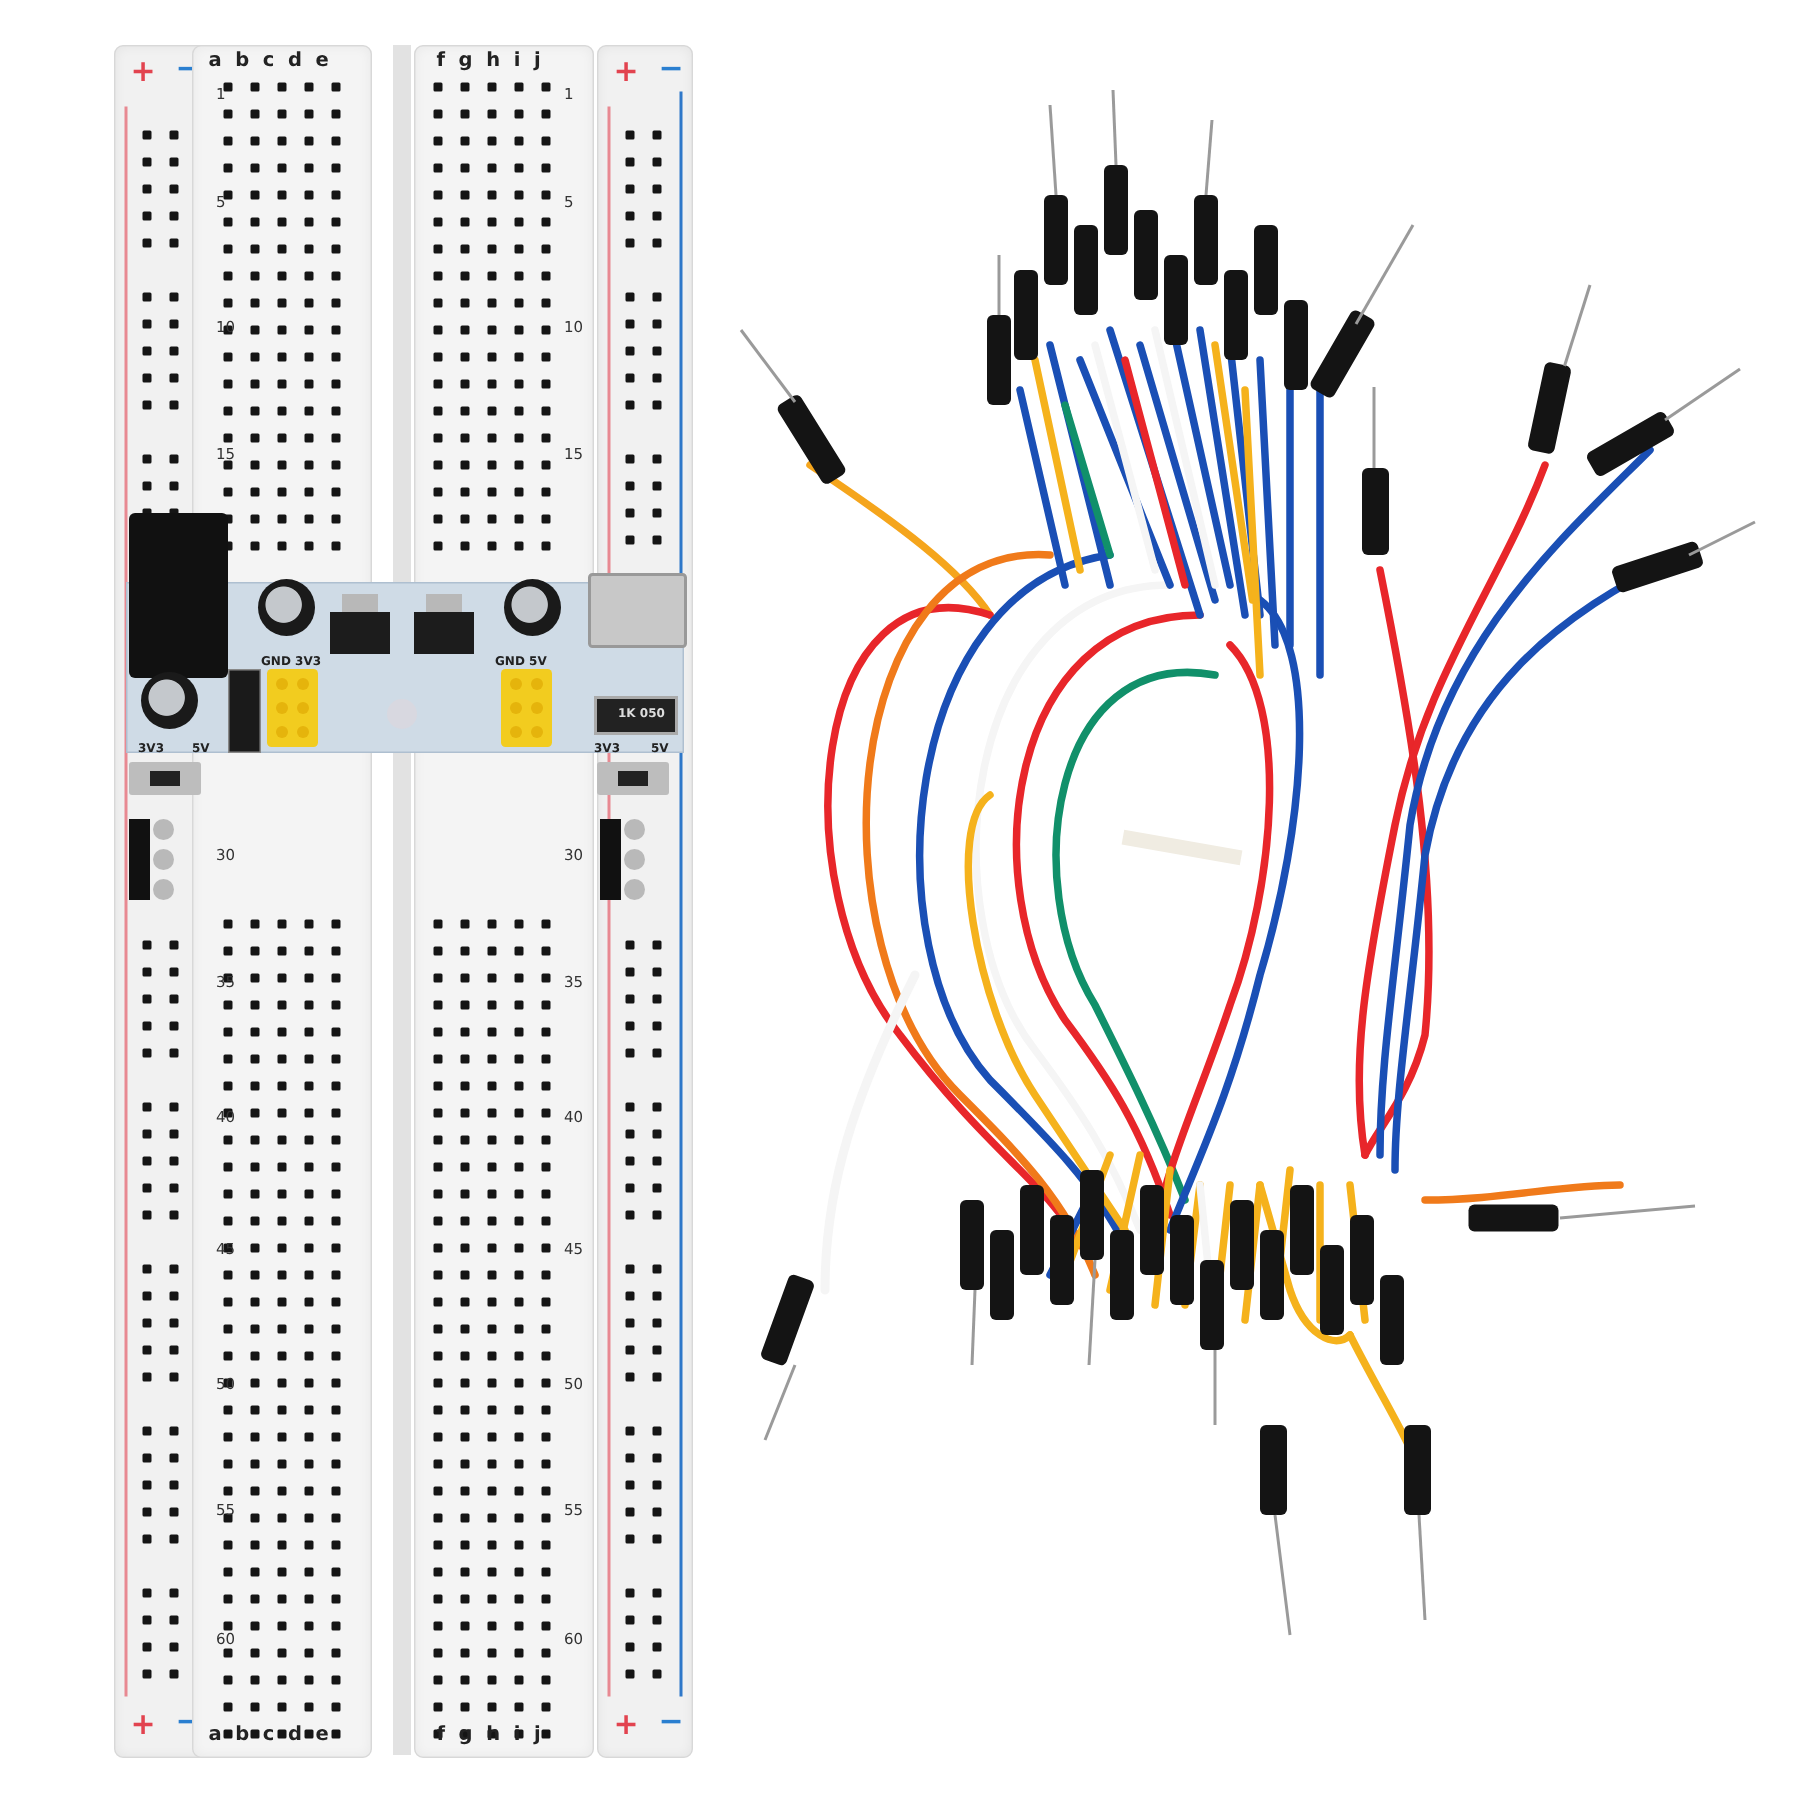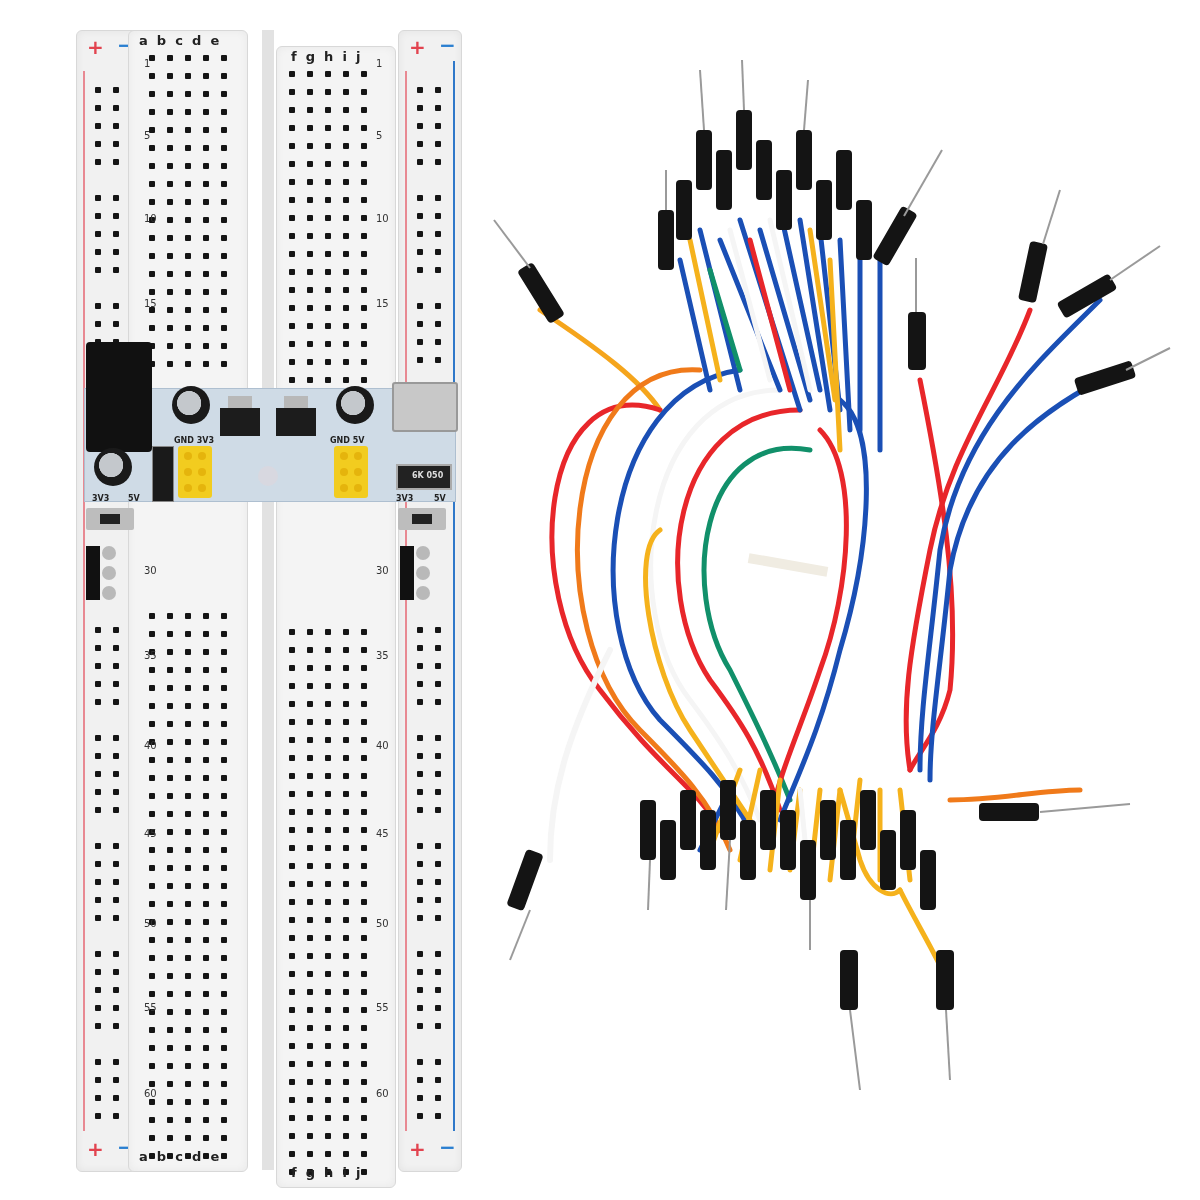--- a/index.html
+++ b/index.html
@@ -7,21 +7,21 @@
   .board{position:absolute;left:76px;top:30px;width:386px;height:1140px;}
   .rail{position:absolute;top:0;width:62px;height:1140px;background:#f1f1f1;border:1px solid #d8d8d8;border-radius:6px;box-shadow:inset 0 0 8px rgba(0,0,0,0.06);}
   .rail.left{left:0;} .rail.right{left:322px;}
   .rail .sign{position:absolute;font-weight:bold;font-size:20px;line-height:20px;}
   .rail .plus{color:#e2434f;} .rail .minus{color:#2a7fd0;}
   .rail .line{position:absolute;width:2px;}
   .rail .line.red{background:#e88992;} .rail .line.blue{background:#2f78c9;}
   .holes-col{position:absolute;width:8px;}
   .hole{width:6px;height:6px;background:#151515;border-radius:1px;margin-bottom:12px;}
   .terminal{position:absolute;top:0;width:118px;height:1140px;background:#f4f4f4;border:1px solid #d8d8d8;border-radius:6px;box-shadow:inset 0 0 8px rgba(0,0,0,0.05);}
-  .terminal.t1{left:52px;} .terminal.t2{left:200px;margin-top:16px;}
+  .terminal.t1{left:52px;} .terminal.t2{left:200px;}
   .gutter{position:absolute;left:186px;top:0;width:12px;height:1140px;background:#e2e2e2;}
   .colhdr{position:absolute;font-size:13px;font-weight:bold;color:#222;letter-spacing:0;}
   .rownum{position:absolute;font-size:10px;color:#333;}
   .grid{position:absolute;}
   .psu{position:absolute;left:84px;top:388px;width:370px;height:112px;background:#cfdbe6;border:1px solid #aebfd0;}
   .dcjack{position:absolute;left:86px;top:342px;width:66px;height:110px;background:#111;border-radius:4px;}
   .usb{position:absolute;left:392px;top:382px;width:62px;height:46px;background:#c8c8c8;border:2px solid #999;border-radius:3px;}
   .cap{position:absolute;width:38px;height:38px;border-radius:50%;background:radial-gradient(circle at 45% 45%,#c4c8cc 0 40%,#1a1a1a 42%);}
   .reg{position:absolute;width:40px;height:28px;background:#1c1c1c;}
   .reg .tab{position:absolute;left:8px;top:-12px;width:24px;height:12px;background:#b8b8b8;}
@@ -785,21 +785,21 @@
   <div class="pin" style="left:6px;top:6px;"></div>
     <div class="pin" style="left:20px;top:6px;"></div>
   <div class="pin" style="left:6px;top:22px;"></div>
     <div class="pin" style="left:20px;top:22px;"></div>
   <div class="pin" style="left:6px;top:38px;"></div>
     <div class="pin" style="left:20px;top:38px;"></div>
 </div>
 <div style="position:absolute;left:152px;top:446px;width:20px;height:54px;background:#1a1a1a;border:1px solid #888;"></div>
 <div style="position:absolute;left:258px;top:466px;width:20px;height:20px;border-radius:50%;background:#d8d8e0;"></div>
 <div class="ind">
-    <span class="smdlabel" style="left:14px;top:5px;color:#ddd;">6K 050</span>
+    <span class="smdlabel" style="left:14px;top:5px;color:#ddd;">1K 050</span>
   </div>
 <div class="smdlabel" style="left:92px;top:494px;">3V3</div>
 <div class="smdlabel" style="left:128px;top:494px;">5V</div>
 <div class="smdlabel" style="left:396px;top:494px;">3V3</div>
 <div class="smdlabel" style="left:434px;top:494px;">5V</div>
 <div class="sw" style="left:86px;top:508px;">
     <div class="knob"></div>
   </div>
 <div class="sw" style="left:398px;top:508px;">
     <div class="knob"></div>

